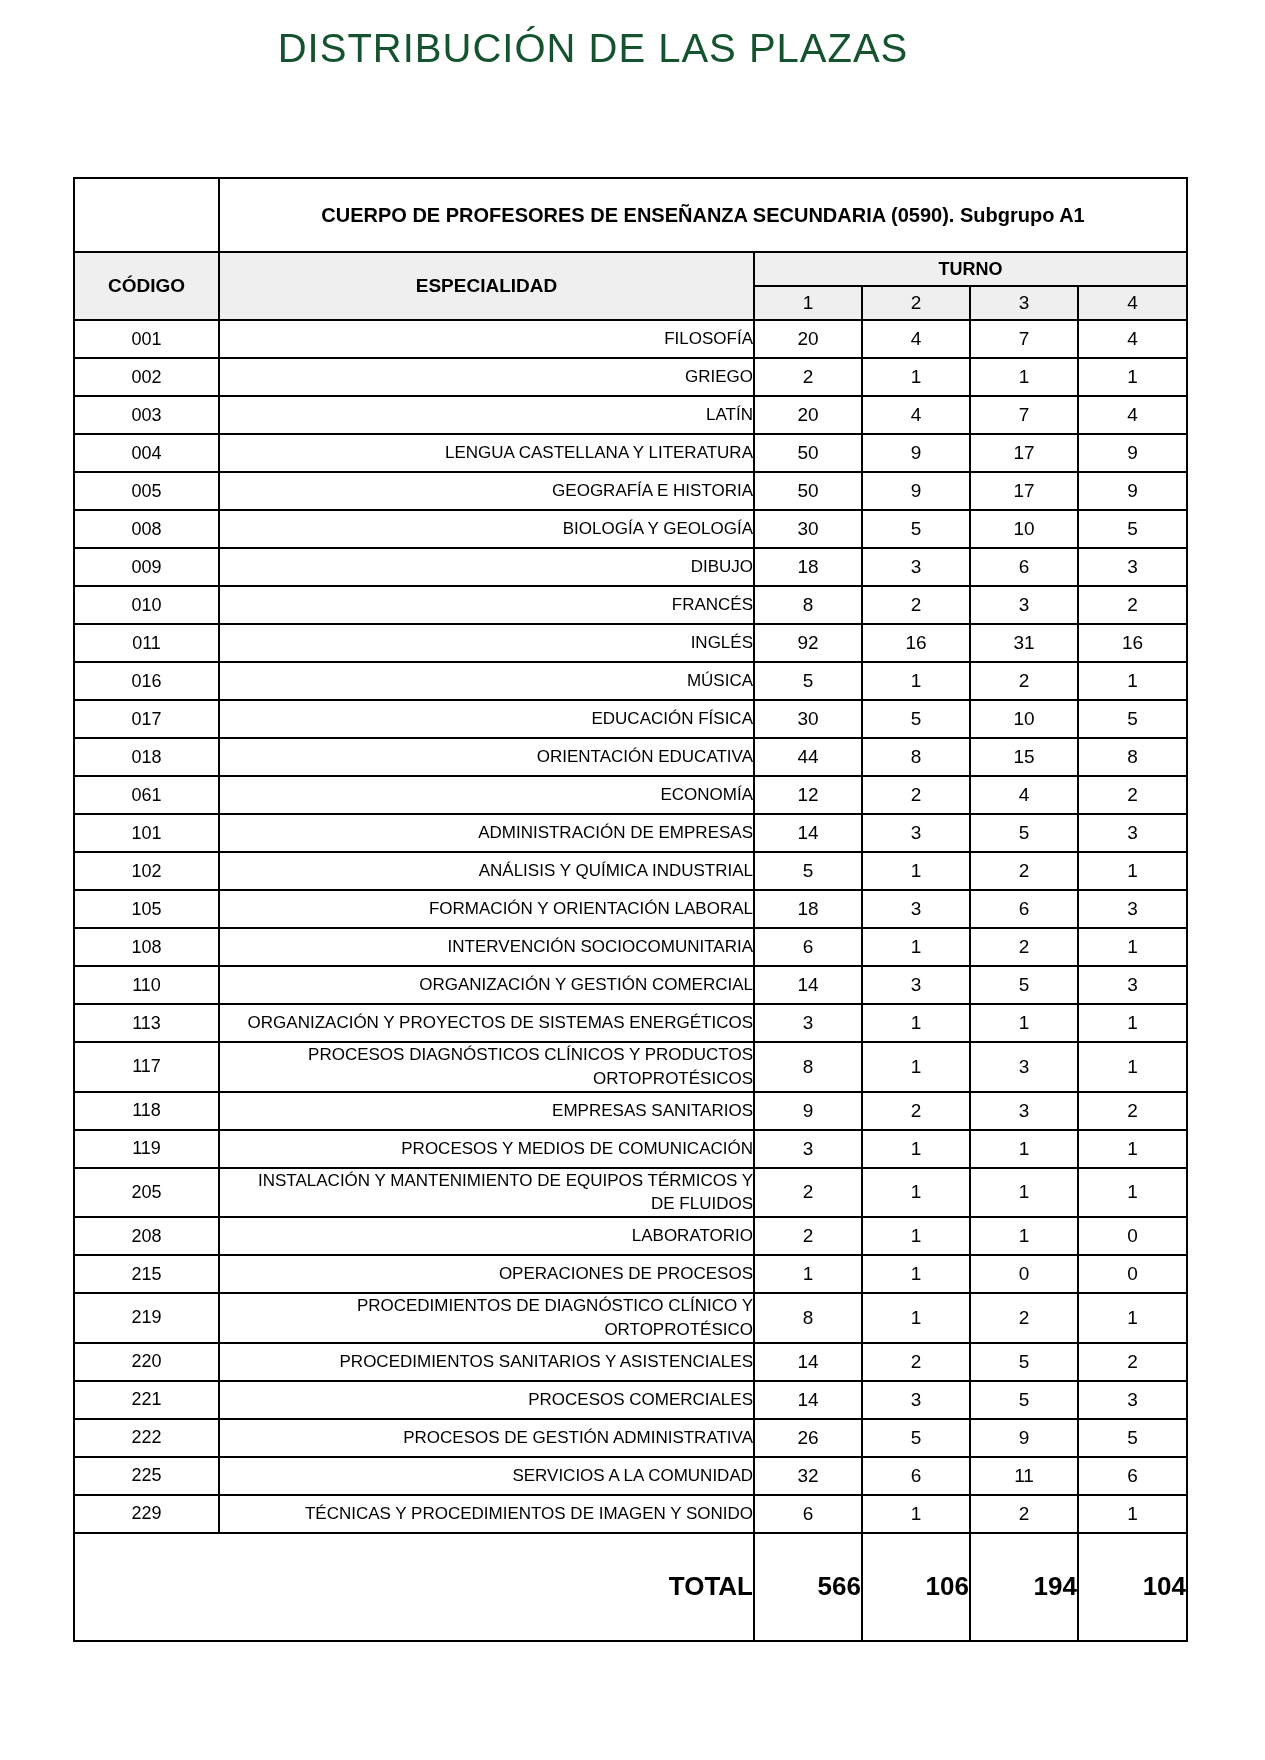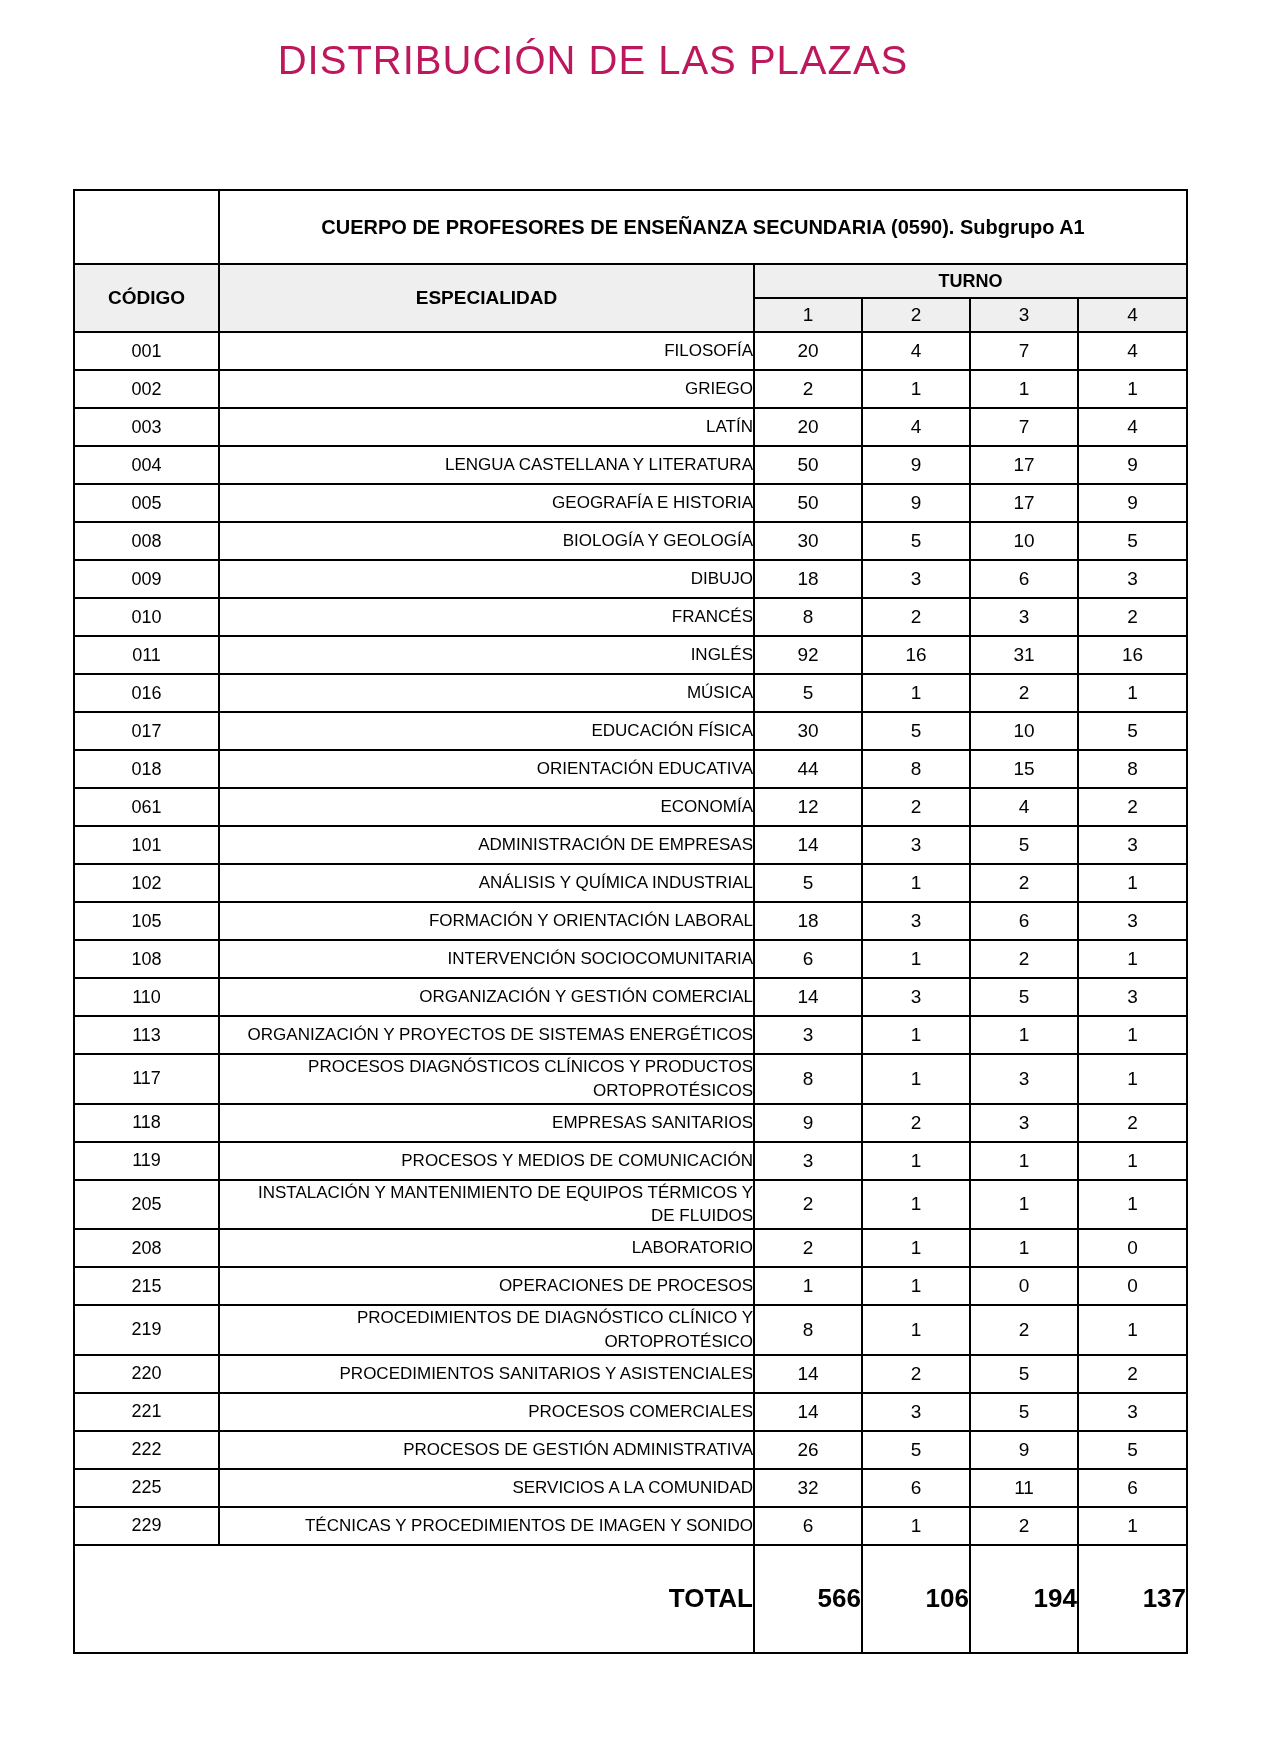--- a/index.html
+++ b/index.html
@@ -1,22 +1,22 @@
 <!DOCTYPE html>
 <html><head>
 <meta charset="utf-8">
 <style>
   html,body{margin:0;padding:0;background:#ffffff;}
   .page{
     width:1265px;height:1760px;background:#ffffff;overflow:hidden;
     font-family:"Liberation Sans",sans-serif;color:#000;
   }
   .title{
-    padding-top:38px;width:1186px;text-align:center;
-    font-size:40px;font-weight:400;letter-spacing:1px;color:#be185d;
+    padding-top:26px;width:1186px;text-align:center;
+    font-size:40px;font-weight:400;letter-spacing:1px;color:#14532d;
   }
   table.plazas{
     border-collapse:collapse;table-layout:fixed;
     width:1113px;margin-left:73px;margin-top:106px;padding-left:44px;
   }
   table.plazas td,table.plazas th{
     border:2px solid #000;vertical-align:middle;padding:0;
     font-family:"Liberation Sans",sans-serif;
   }
   .group-hdr{height:72px;text-align:center;font-weight:700;font-size:20px;background:#fff;}
@@ -320,17 +320,17 @@
           <td class="num">2</td>
           <td class="num">1</td>
         </tr>
       </tbody>
     <tbody>
       <tr class="total-row">
         <td class="total-label" colspan="2">TOTAL</td>
         <td class="total-num">566</td>
         <td class="total-num">106</td>
         <td class="total-num">194</td>
-        <td class="total-num">137</td>
+        <td class="total-num">104</td>
       </tr>
     </tbody>
   </table>
 </div>
 
 </body></html>

